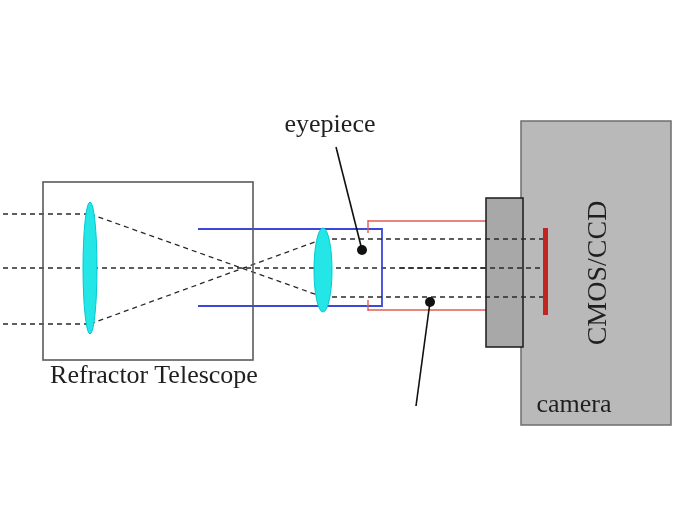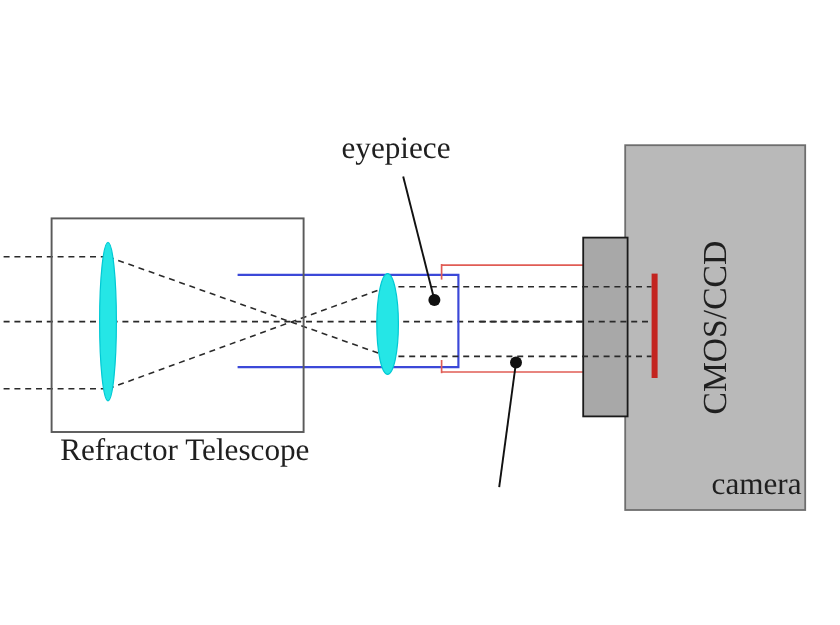--- a/index.html
+++ b/index.html
@@ -69,17 +69,17 @@
     <circle cx="362" cy="250" r="5" fill="#111111"></circle>
     <line x1="430" y1="302" x2="416" y2="406" stroke-width="1.6" stroke="#111111"></line>
     <circle cx="430" cy="302" r="5" fill="#111111"></circle>
   </svg>
 
   <div class="label" style="left: 34px; top: 361px; width: 240px;">Refractor Telescope</div>
 
   <div class="label" style="left: 272px; top: 110px; width: 116px;">eyepiece</div>
 
 
-  <div class="label" style="left: 568px; top: 390px; width: 100px; text-align: right;">camera</div>
+  <div class="label" style="left: 524px; top: 390px; width: 100px;">camera</div>
 
   <div class="label rotated" style="left: 597px; top: 273px;">CMOS/CCD</div>
 
 </div>
 
 </body></html>

